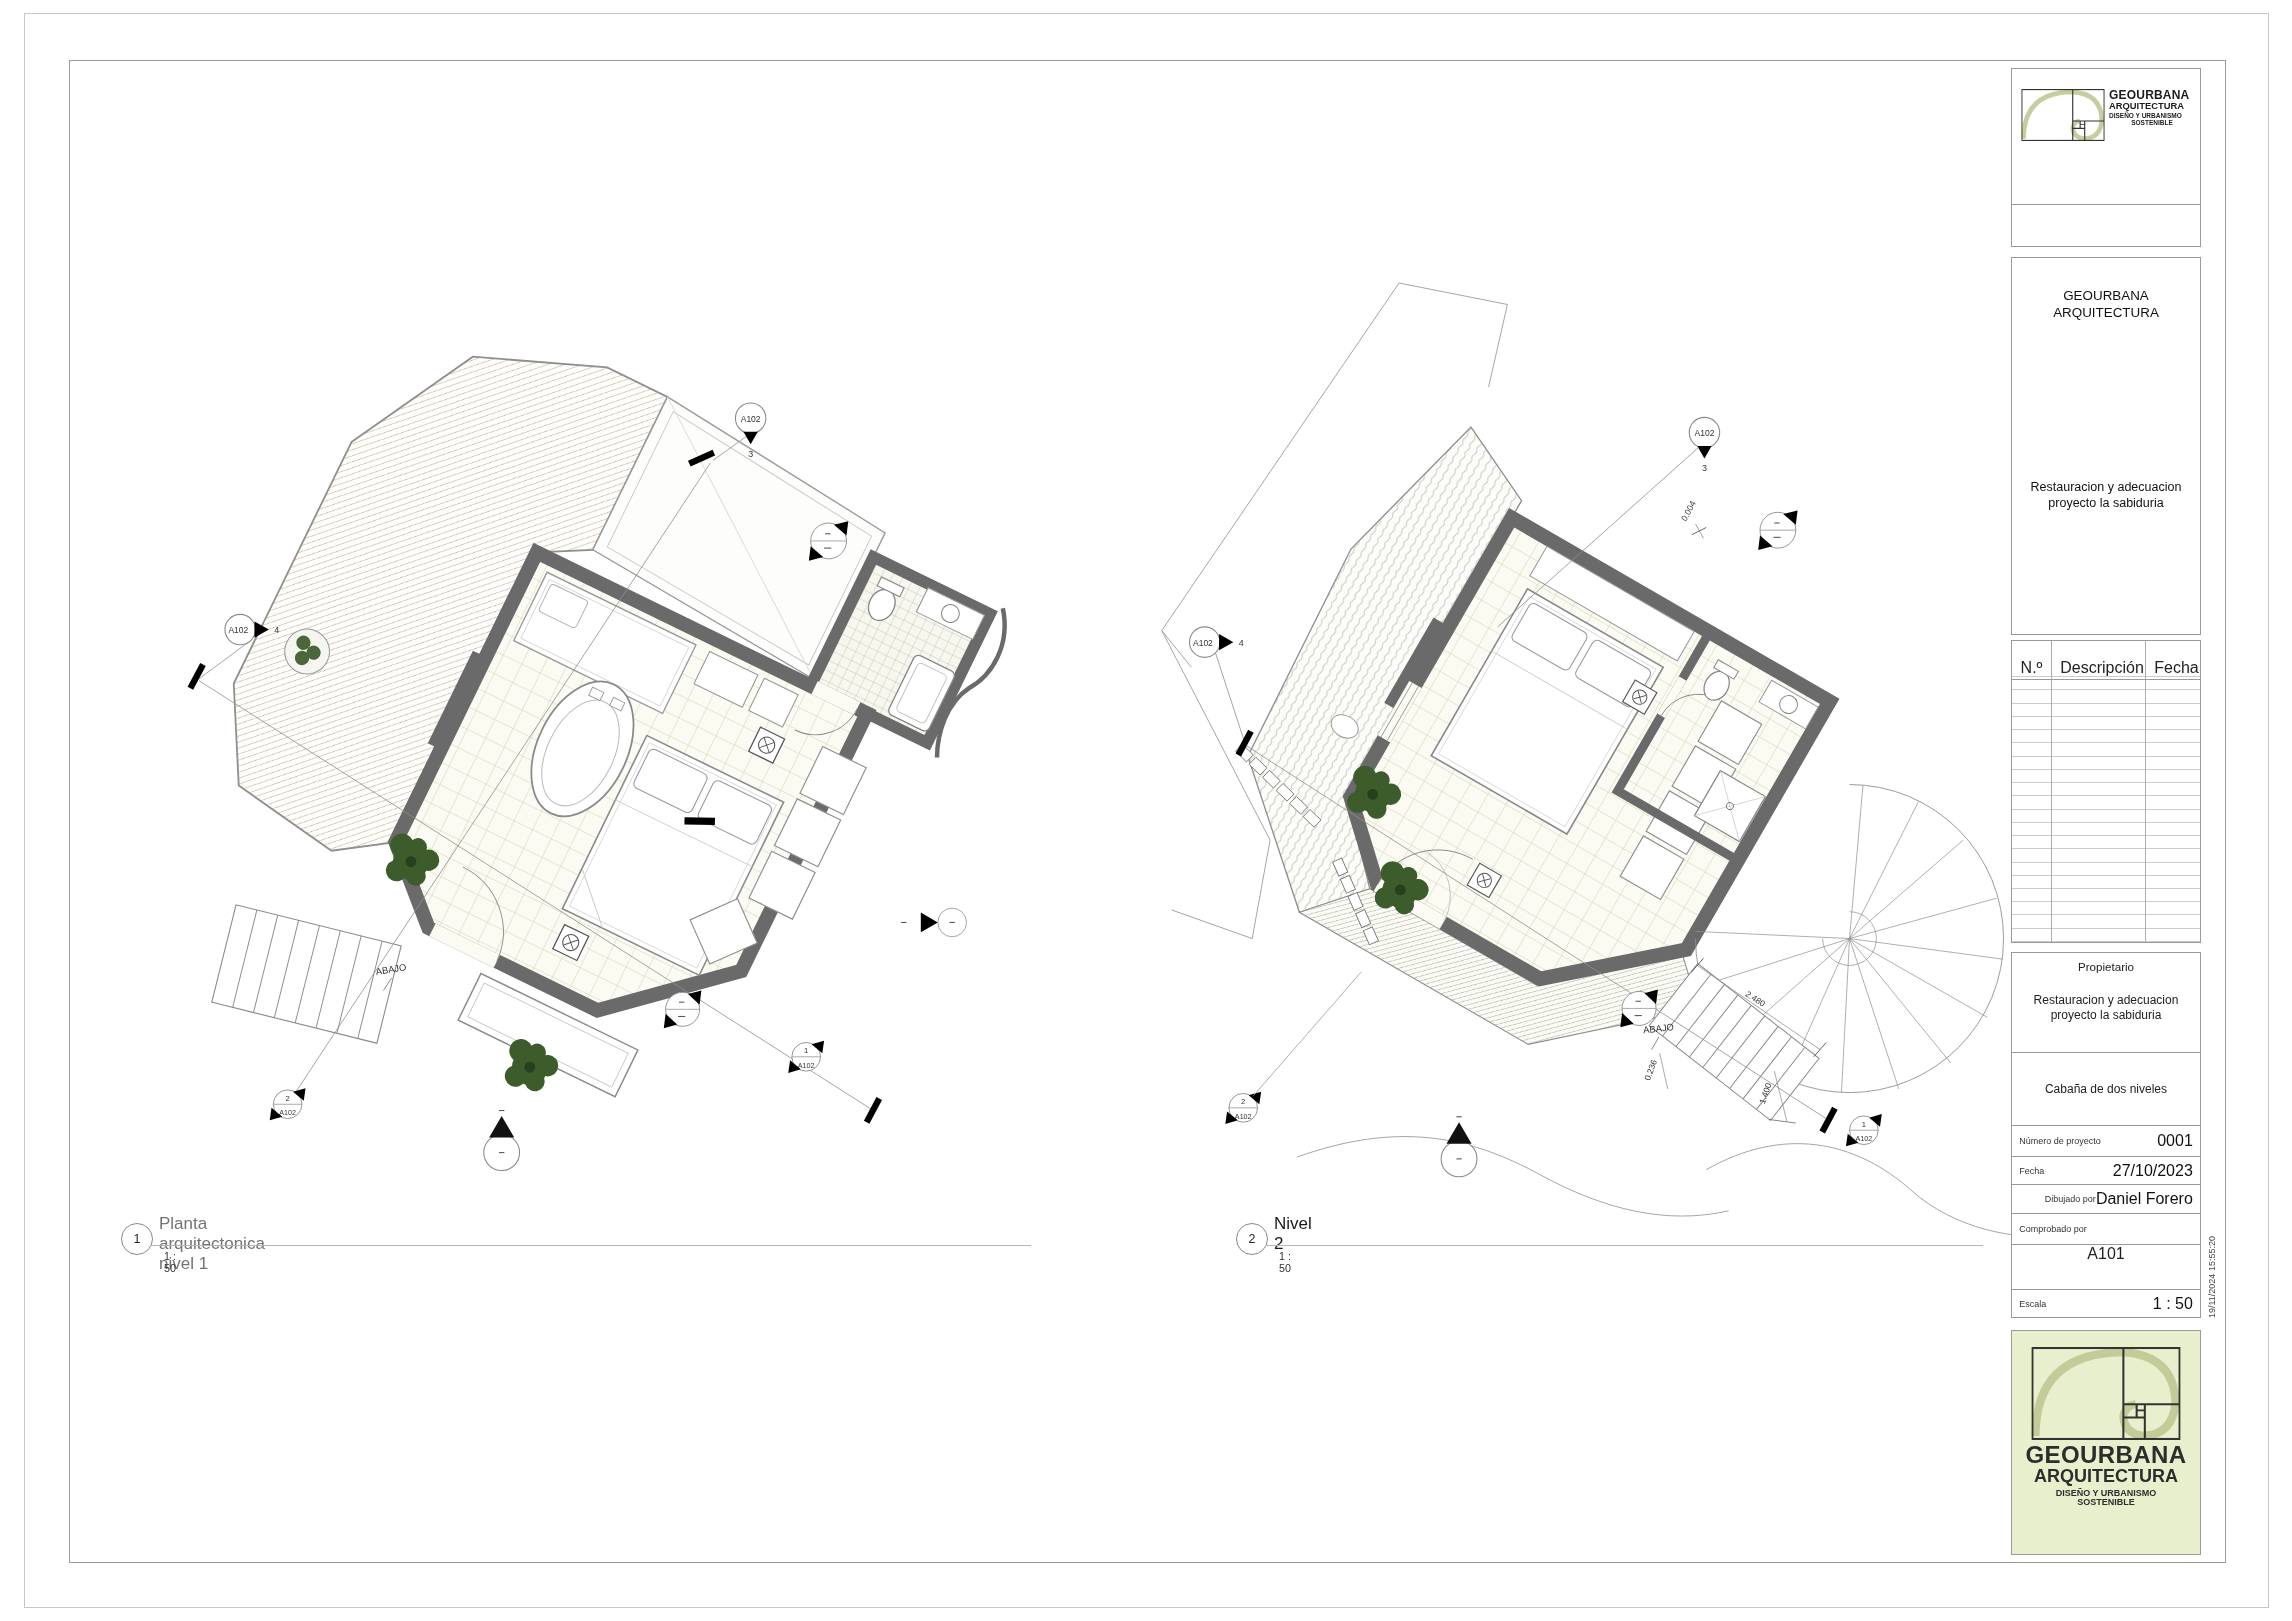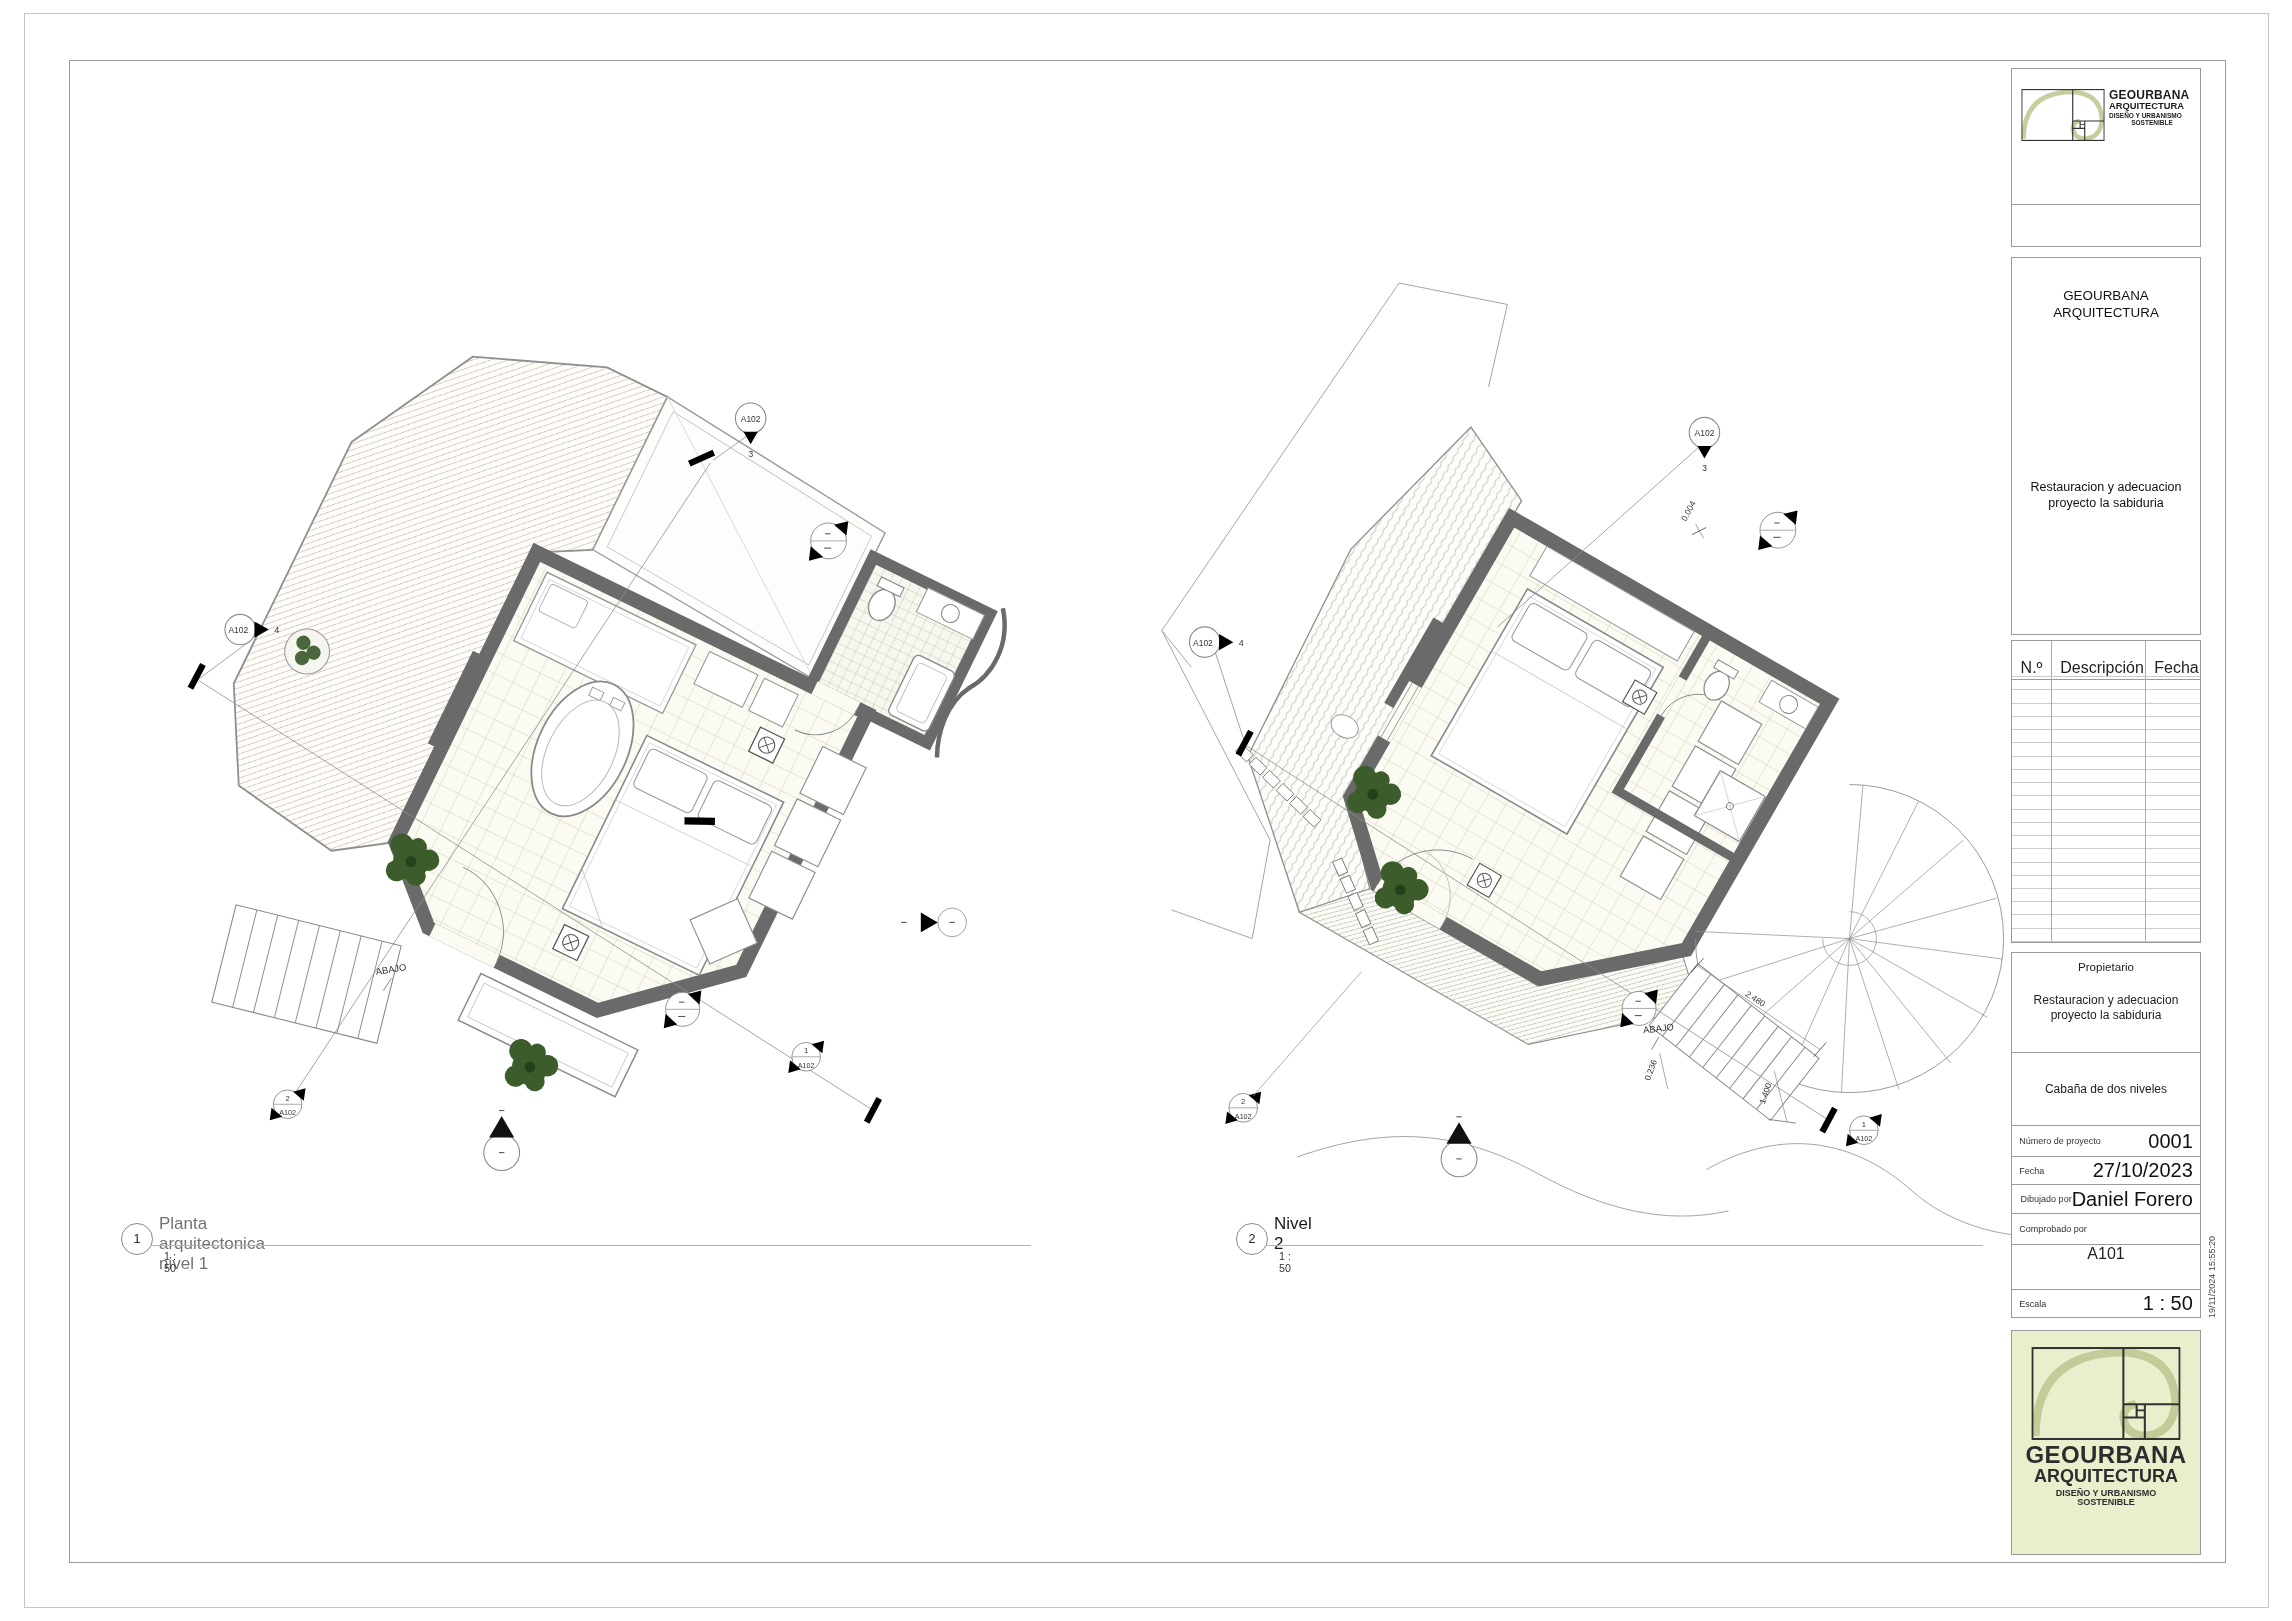--- a/index.html
+++ b/index.html
@@ -4,21 +4,21 @@
 <style>
   html,body{margin:0;padding:0;background:#ffffff;}
   body{width:2293px;height:1621px;position:relative;font-family:"Liberation Sans",sans-serif;color:#222;overflow:hidden;}
   .abs{position:absolute;}
   
   #outer-border{left:24px;top:13.4px;width:2243px;height:1593px;border:0.9px solid #c6c6c6;}
   #inner-border{left:69px;top:60px;width:2155px;height:1501px;border:1.8px solid #9a9a9a;}
   
   .tb-box{left:2011px;width:190px;border:1.3px solid #9a9a9a;background:#fff;box-sizing:border-box;}
   .tb-label{font-size:9px;color:#333;}
-  .tb-value{font-size:20px;color:#111;}
+  .tb-value{font-size:16px;color:#111;}
   .center{text-align:center;}
   .rev-row{flex:1;border-bottom:0.9px solid #cccccc;}
   .fieldrow{position:relative;border-bottom:1.3px solid #9a9a9a;box-sizing:border-box;}
   svg text{font-family:"Liberation Sans",sans-serif;}
   .ann{fill:#333;}
   .logo-text-big{color:#2d2d2d;font-weight:bold;line-height:1.02;}
 </style>
 </head>
 <body>
 

